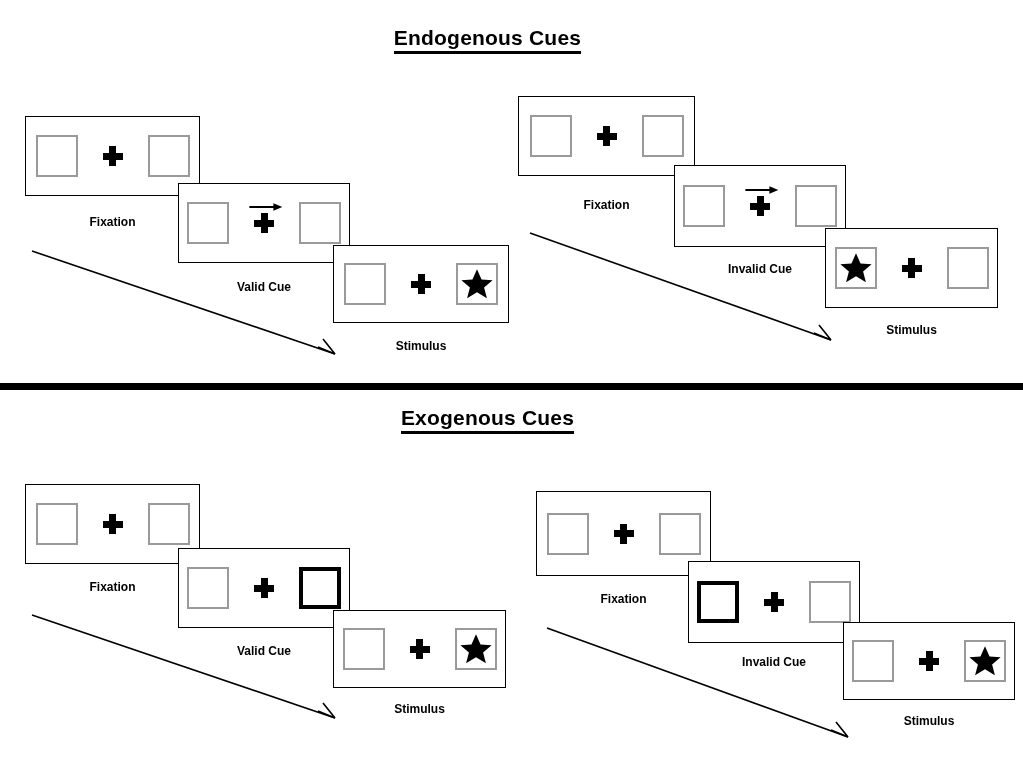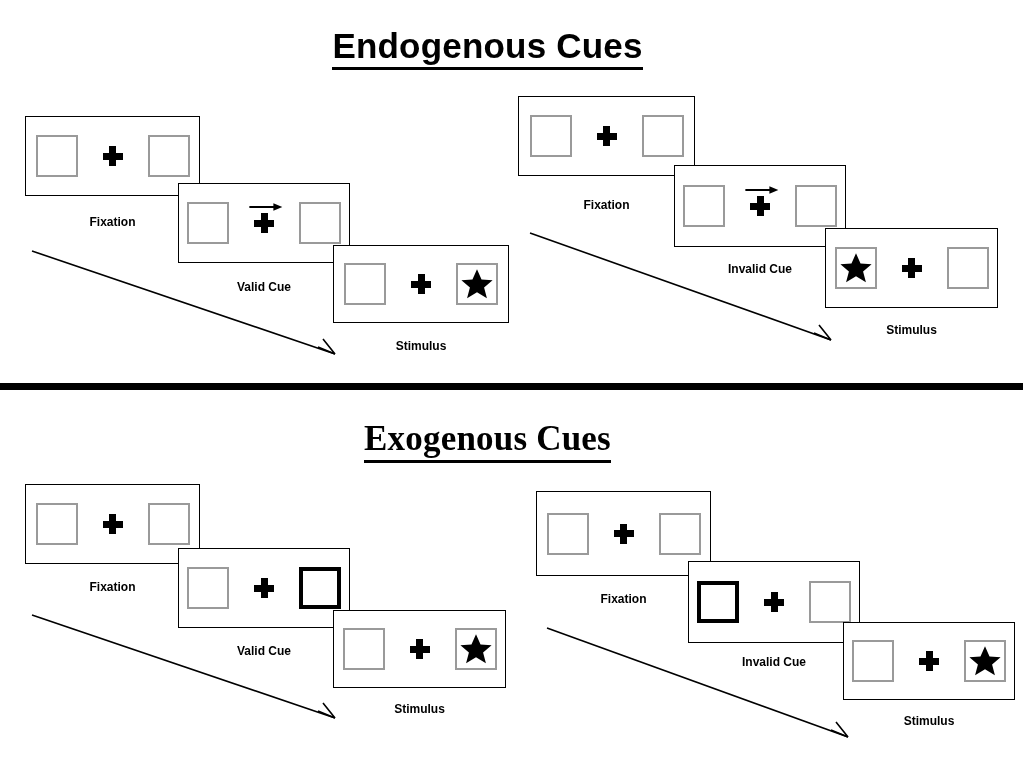--- a/index.html
+++ b/index.html
@@ -5,21 +5,21 @@
   html,body{margin:0;padding:0;}
   body{
     width:1023px;height:767px;position:relative;background:#ffffff;
     font-family:"Liberation Sans",sans-serif;overflow:hidden;
   }
   .stage{position:absolute;inset:0;}
 
   
   .section-title{
     position:absolute;left:0;width:975px;text-align:center;
-    font-size:35px;font-weight:bold;color:#000;letter-spacing:.2px;
+    font-size:21px;font-weight:bold;color:#000;letter-spacing:.2px;
   }
   .section-title span{
     display:inline-block;border-bottom:3px solid #000;padding-bottom:1px;
   }
 
   
   .divider{position:absolute;left:0;width:1023px;height:7px;background:#000;}
 
   
   .panel{
@@ -203,21 +203,21 @@
       <div class="gap"></div>
       <div class="slot">
           <div class="box"></div>
         </div>
     </div>
   </div>
   <div class="stage-label" style="left:825px;top:323px;width:173px;">Stimulus</div>
 
   <div class="divider" style="top:383px;"></div>
 
-  <div class="section-title" style="top:419px;font-family:Liberation Serif, serif;">
+  <div class="section-title" style="top:406px;">
     <span>Exogenous Cues</span>
   </div>
 
   <svg class="time-arrow" style="left:30px;top:612px;" width="320" height="115" viewBox="0 0 320 115">
     <line x1="2" y1="3" x2="305" y2="106" stroke="#000" stroke-width="1.6"></line>
     <path d="M305,106 L288,99 M305,106 L293,91" stroke="#000" stroke-width="1.6" fill="none"></path>
   </svg>
 
   <div class="panel" style="left:25px;top:484px;width:175px;height:80px;">
     <div class="panel-inner">

